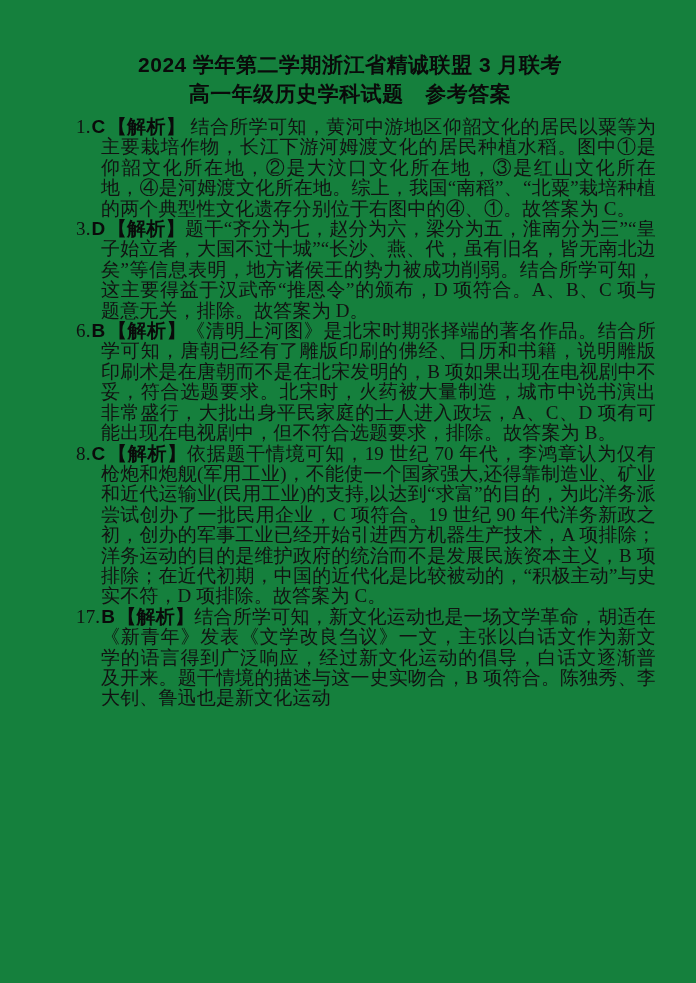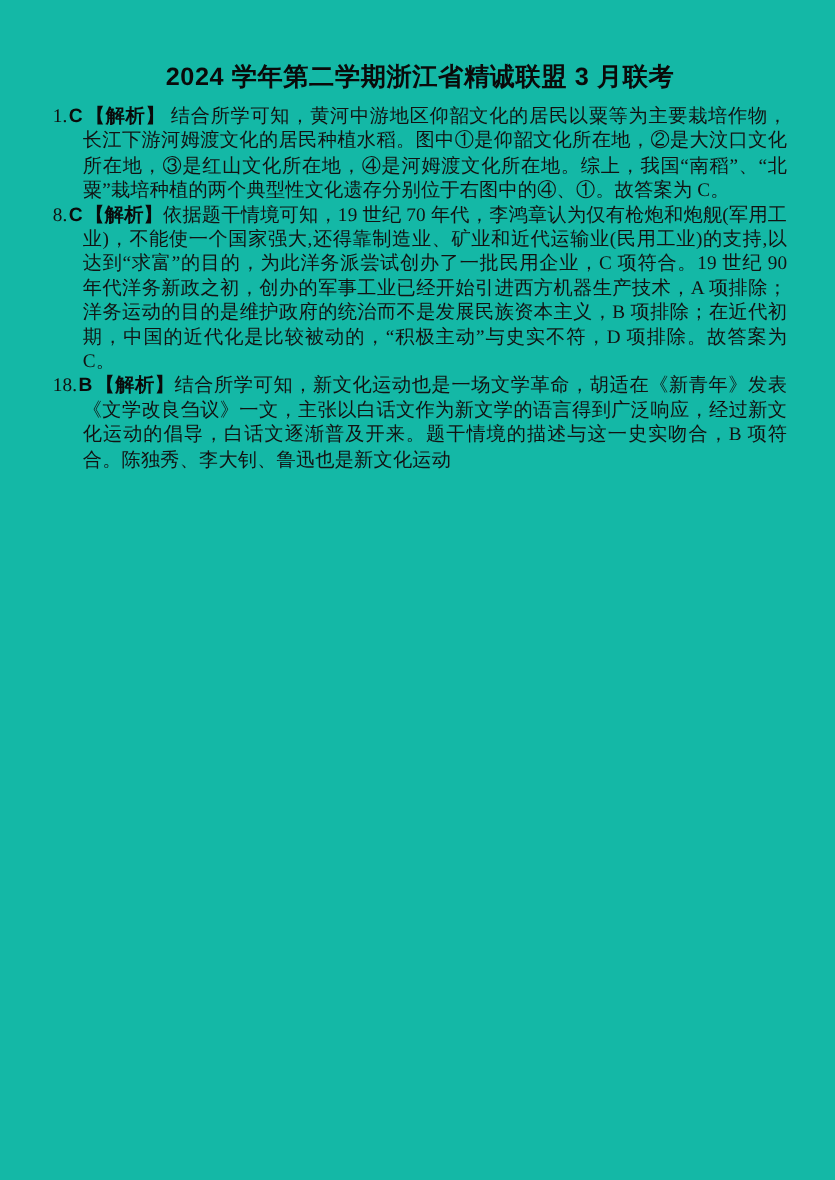--- a/index.html
+++ b/index.html
@@ -12,61 +12,65 @@
     height: 983px;
     overflow: hidden;
     color: #121212;
     font-family: "Liberation Serif", serif;
   }
   .page {
     box-sizing: border-box;
     width: 696px;
     height: 983px;
     padding: 50px 40px 0 44px;
-    background: #14b8a6;
+    background: #15803d;
     position: relative;
   }
   .title {
     text-align: center;
     font-family: "Liberation Sans", sans-serif;
     font-weight: bold;
     font-size: 21px;
     line-height: 29px;
     color: #0a0a0a;
     letter-spacing: 0.5px;
     white-space: pre;
   }
   .answers {
     margin-top: 9px;
   }
   .answer-item {
-    font-size: 16px;
+    font-size: 19px;
     line-height: 20.4px;
     text-align: justify;
     padding-left: 25px;
     text-indent: -25px;
     letter-spacing: 0.15px;
+    margin-left: 32px;
   }
   .answer-item .num {
     font-family: "Liberation Serif", serif;
     color: #111;
   }
   .answer-item .bold {
     font-family: "Liberation Sans", sans-serif;
     font-weight: bold;
     color: #0a0a0a;
   }
   .answer-item .bold.letter {
     margin: 0 2px 0 1px;
   }
 </style>
 </head>
 <body>
 
 <div class="page">
   <div class="title">2024 学年第二学期浙江省精诚联盟 3 月联考</div>
+  <div class="title">高一年级历史学科试题　参考答案</div>
   <div class="answers">
       <div class="answer-item"><span class="num">1.</span><span class="bold letter">C</span><span class="bold">【解析】</span><span> 结合所学可知，黄河中游地区仰韶文化的居民以粟等为主要栽培作物，长江下游河姆渡文化的居民种植水稻。图中①是仰韶文化所在地，②是大汶口文化所在地，③是红山文化所在地，④是河姆渡文化所在地。综上，我国“南稻”、“北粟”栽培种植的两个典型性文化遗存分别位于右图中的④、①。故答案为 C。</span></div>
+      <div class="answer-item"><span class="num">3.</span><span class="bold letter">D</span><span class="bold">【解析】</span><span>题干“齐分为七，赵分为六，梁分为五，淮南分为三”“皇子始立者，大国不过十城”“长沙、燕、代，虽有旧名，皆无南北边矣”等信息表明，地方诸侯王的势力被成功削弱。结合所学可知，这主要得益于汉武帝“推恩令”的颁布，D 项符合。A、B、C 项与题意无关，排除。故答案为 D。</span></div>
+      <div class="answer-item"><span class="num">6.</span><span class="bold letter">B</span><span class="bold">【解析】</span><span>《清明上河图》是北宋时期张择端的著名作品。结合所学可知，唐朝已经有了雕版印刷的佛经、日历和书籍，说明雕版印刷术是在唐朝而不是在北宋发明的，B 项如果出现在电视剧中不妥，符合选题要求。北宋时，火药被大量制造，城市中说书演出非常盛行，大批出身平民家庭的士人进入政坛，A、C、D 项有可能出现在电视剧中，但不符合选题要求，排除。故答案为 B。</span></div>
       <div class="answer-item"><span class="num">8.</span><span class="bold letter">C</span><span class="bold">【解析】</span><span>依据题干情境可知，19 世纪 70 年代，李鸿章认为仅有枪炮和炮舰(军用工业)，不能使一个国家强大,还得靠制造业、矿业和近代运输业(民用工业)的支持,以达到“求富”的目的，为此洋务派尝试创办了一批民用企业，C 项符合。19 世纪 90 年代洋务新政之初，创办的军事工业已经开始引进西方机器生产技术，A 项排除；洋务运动的目的是维护政府的统治而不是发展民族资本主义，B 项排除；在近代初期，中国的近代化是比较被动的，“积极主动”与史实不符，D 项排除。故答案为 C。</span></div>
-      <div class="answer-item"><span class="num">18.</span><span class="bold letter">B</span><span class="bold">【解析】</span><span>结合所学可知，新文化运动也是一场文学革命，胡适在《新青年》发表《文学改良刍议》一文，主张以白话文作为新文学的语言得到广泛响应，经过新文化运动的倡导，白话文逐渐普及开来。题干情境的描述与这一史实吻合，B 项符合。陈独秀、李大钊、鲁迅也是新文化运动</span></div>
+      <div class="answer-item"><span class="num">17.</span><span class="bold letter">B</span><span class="bold">【解析】</span><span>结合所学可知，新文化运动也是一场文学革命，胡适在《新青年》发表《文学改良刍议》一文，主张以白话文作为新文学的语言得到广泛响应，经过新文化运动的倡导，白话文逐渐普及开来。题干情境的描述与这一史实吻合，B 项符合。陈独秀、李大钊、鲁迅也是新文化运动</span></div>
     </div>
 
 </div>
 
 </body></html>

